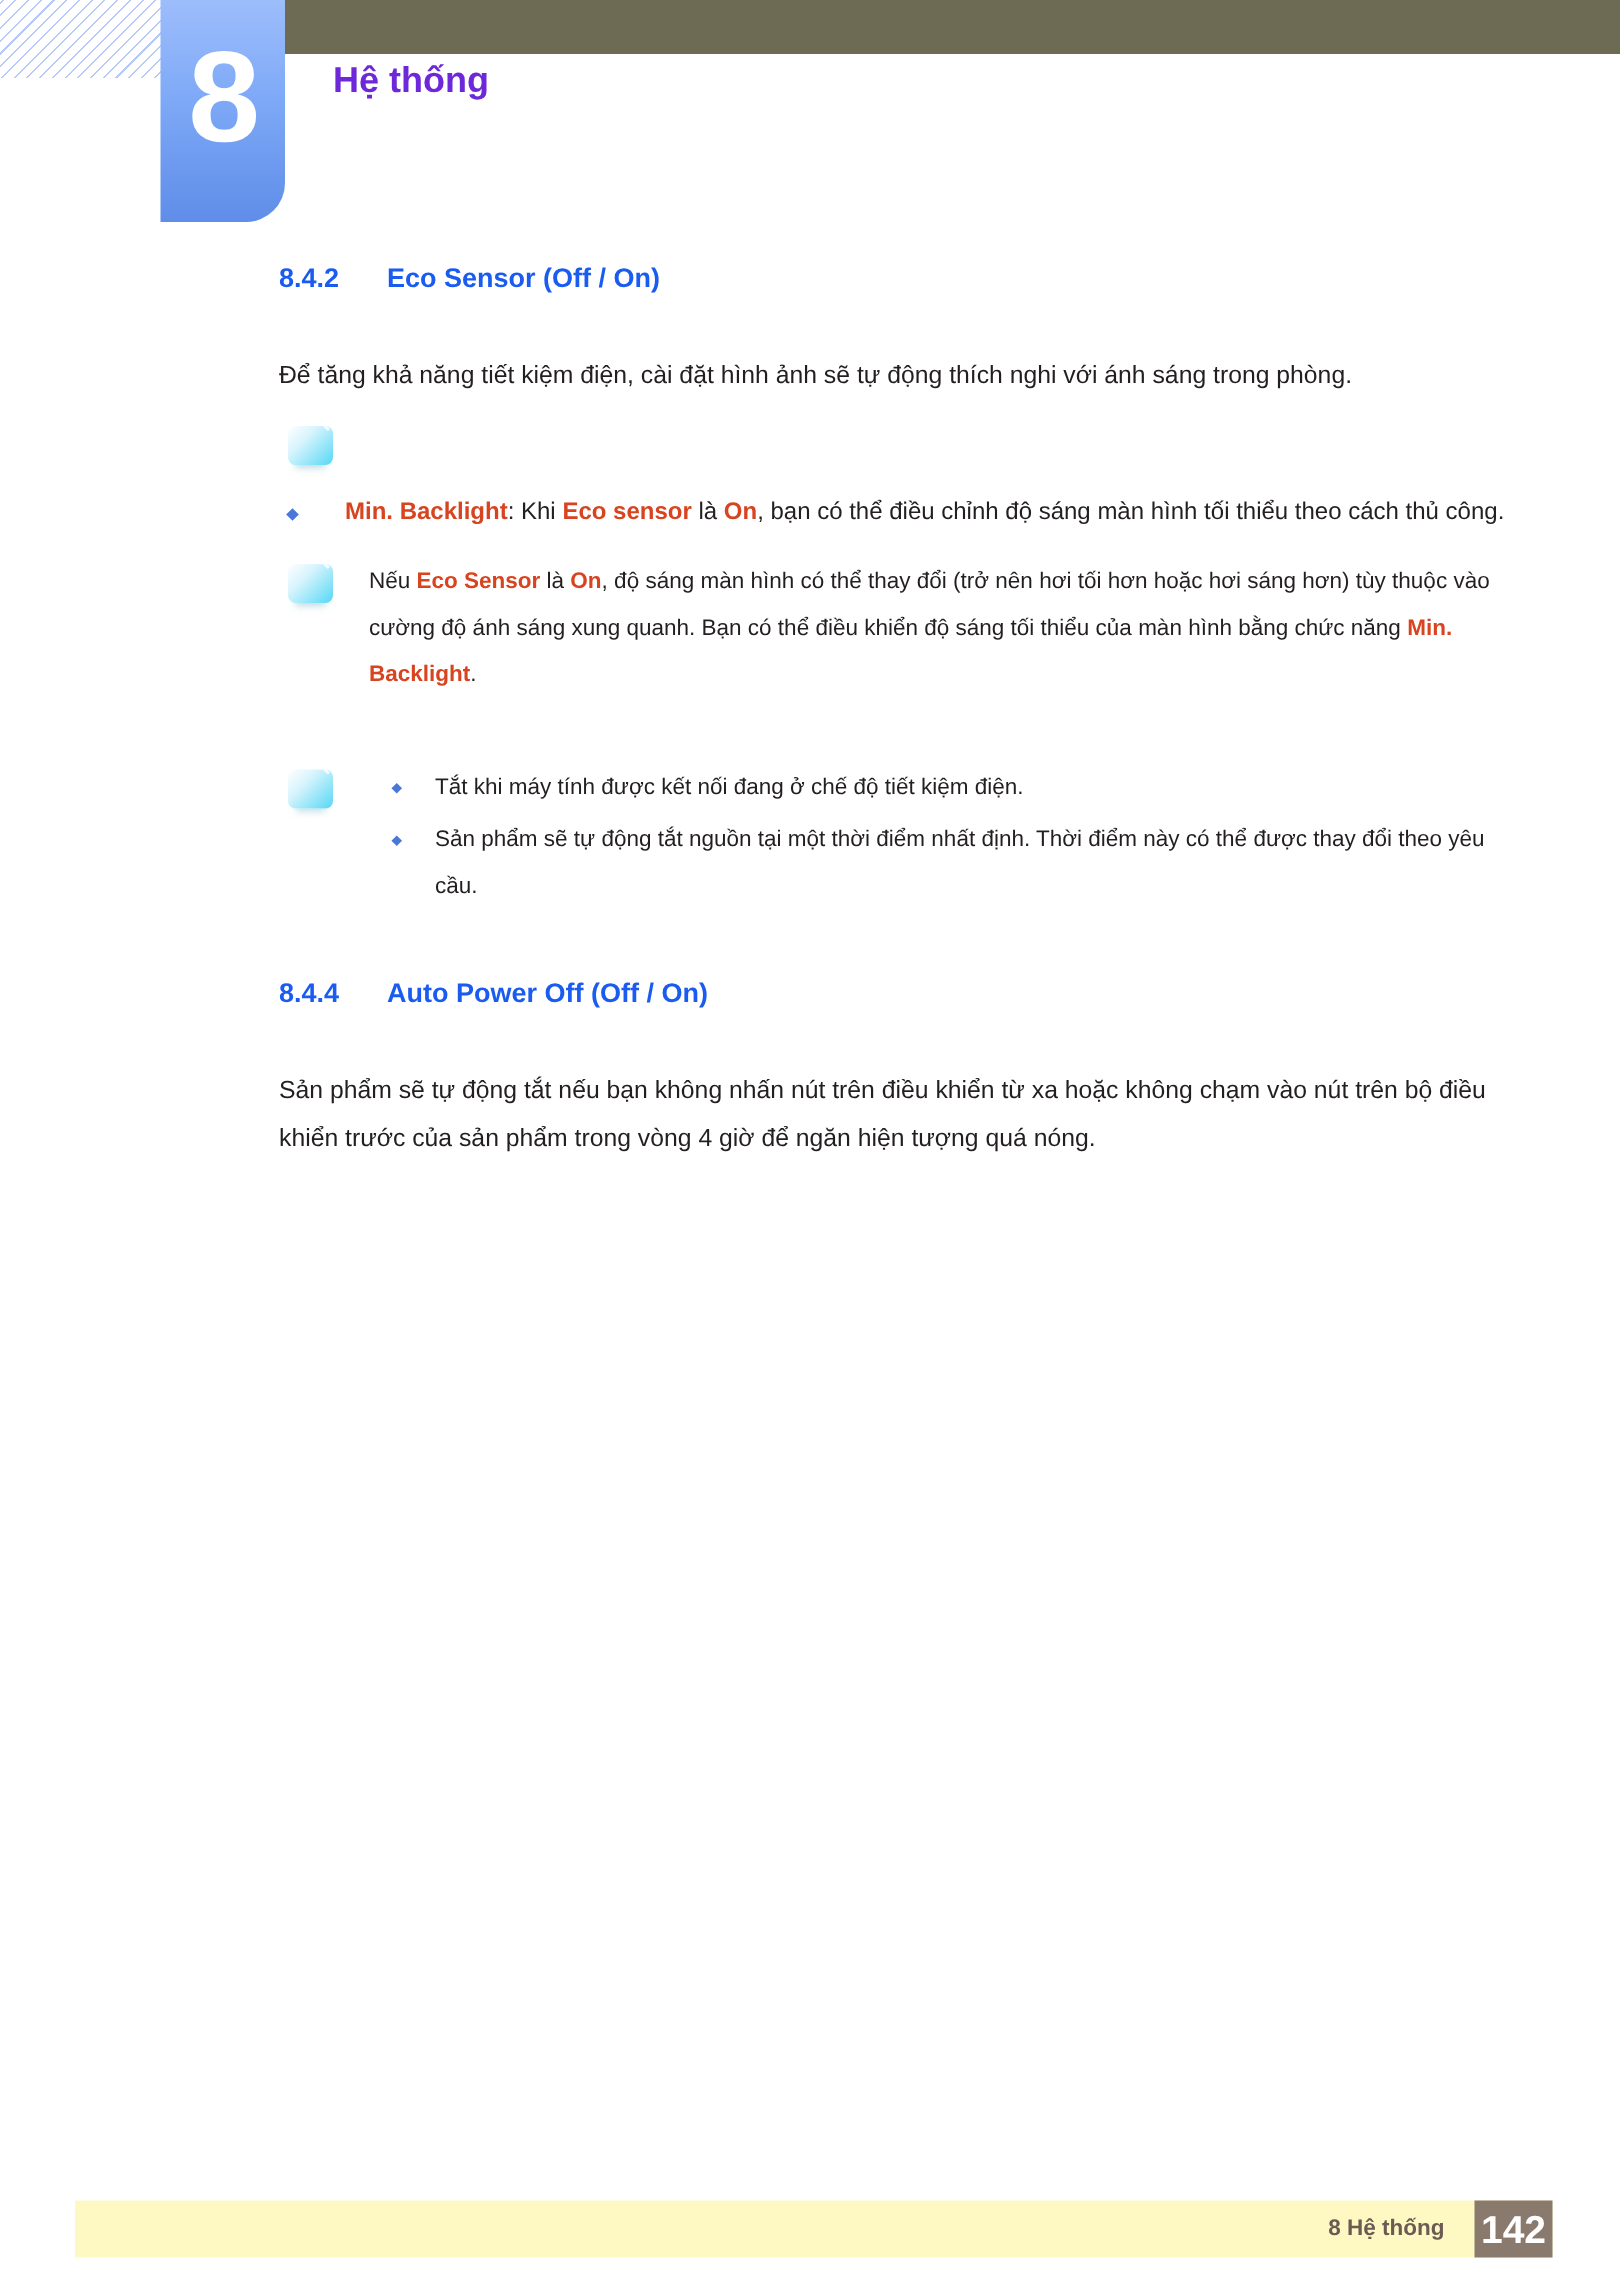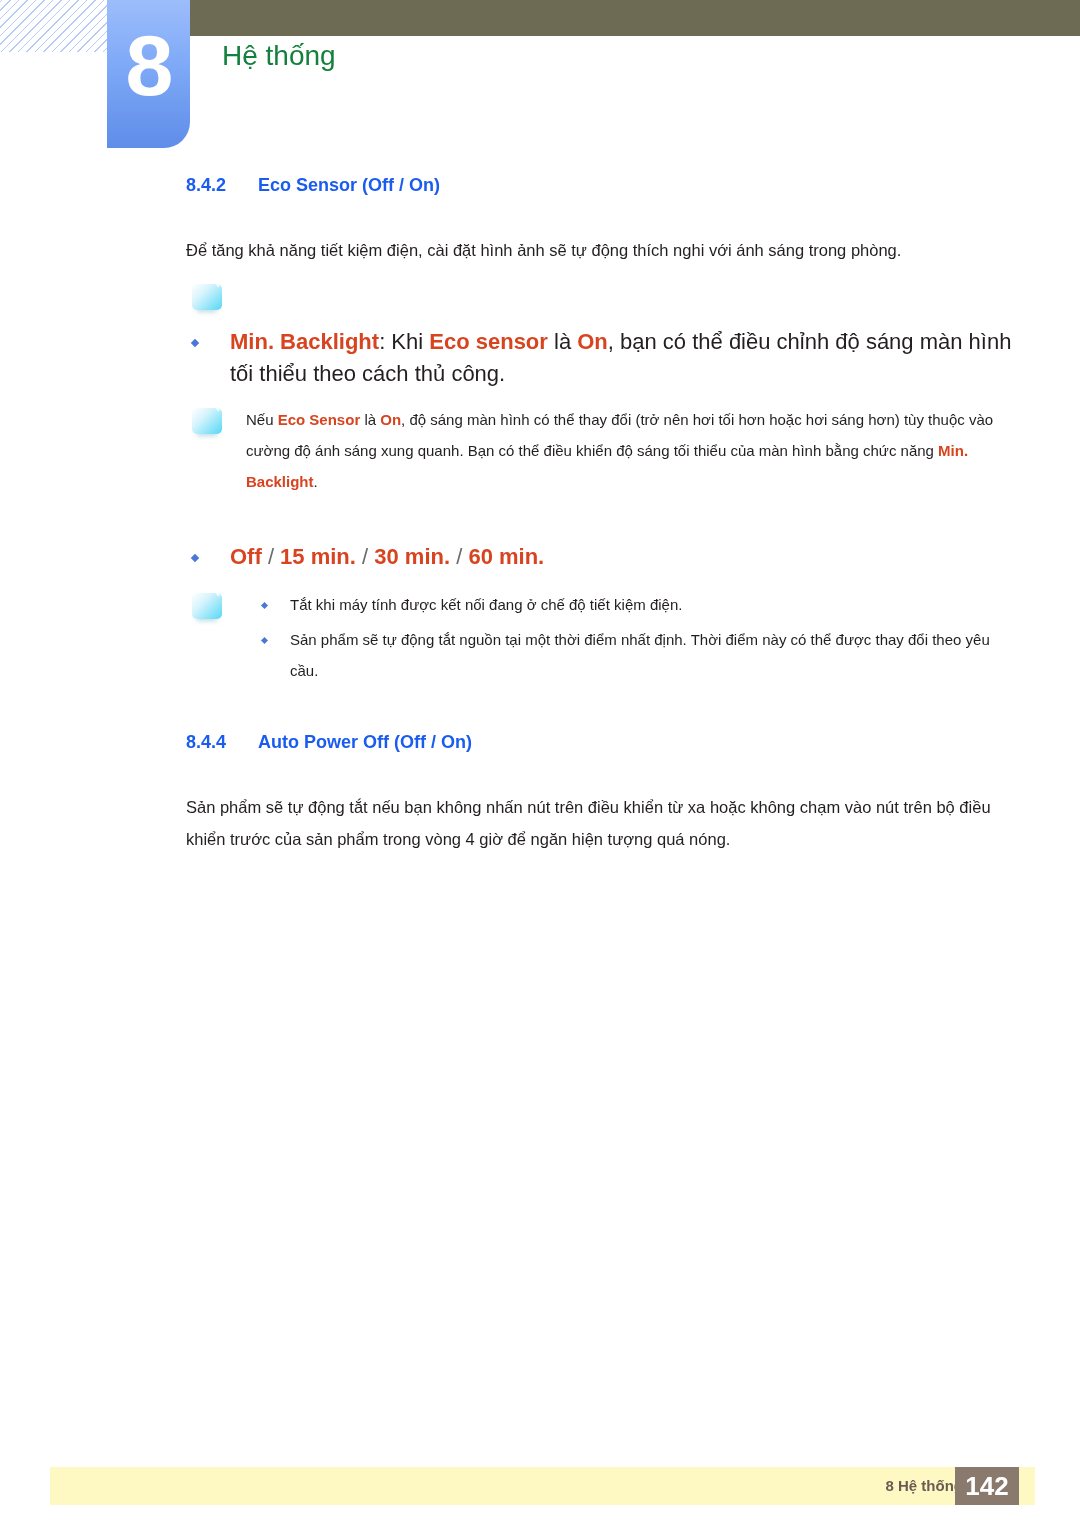--- a/index.html
+++ b/index.html
@@ -47,23 +47,23 @@
     font-size: 86px;
     font-weight: bold;
     line-height: 1;
     text-align: center;
     letter-spacing: -2px;
   }
   .chapter-badge span { display: block; margin-top: 22px; }
   .chapter-title {
     position: absolute;
     left: 222px; top: 40px;
-    font-size: 28px;
-    font-weight: normal;
-    color: #15803d;
+    font-size: 24px;
+    font-weight: bold;
+    color: #6d28d9;
   }
 
   
   .content {
     position: absolute;
     left: 0; top: 175px;
     width: 1080px;
   }
   .section { margin-bottom: 2px; }
 
@@ -129,21 +129,21 @@
     background: #4a78d8;
     transform: rotate(45deg);
   }
 
   
   .bullet-row {
     position: relative;
     margin: 12px 0 0 186px;
     width: 808px;
     padding-left: 44px;
-    font-size: 22px;
+    font-size: 16px;
     line-height: 32px;
   }
   .bullet-row:before {
     content: "";
     position: absolute;
     left: 6px; top: 14px;
     width: 6px; height: 6px;
     background: #4a78d8;
     transform: rotate(45deg);
   }
@@ -161,22 +161,22 @@
   .footer-label {
     position: absolute;
     right: 72px; top: 0;
     line-height: 38px;
     font-size: 15px;
     font-weight: bold;
     color: #6b5b53;
   }
   .page-number {
     position: absolute;
-    right: 16px; top: 0;
-    width: 64px; height: 38px;
+    right: 0; top: 0;
+    width: 52px; height: 38px;
     background: #8a7a6e;
     color: #ffffff;
     font-size: 26px;
     font-weight: bold;
     line-height: 38px;
     text-align: center;
   }
 </style>
 </head>
 <body>
@@ -205,21 +205,20 @@
 
     <div class="note-block">
       <div class="note-icon"></div>
       <div class="note-body"><span>Nếu </span><b class="kw">Eco Sensor</b><span> là </span><b class="kw">On</b><span>, độ sáng màn hình có thể thay đổi (trở nên hơi tối hơn hoặc hơi sáng hơn) tùy thuộc vào cường độ ánh sáng xung quanh. Bạn có thể điều khiển độ sáng tối thiểu của màn hình bằng chức năng </span><b class="kw">Min. Backlight</b><span>.</span></div>
     </div>
   </div>
 
   <div class="section" style="margin-top:44px;">
 
 
-    <div class="bullet-row" style="margin-top:20px;"><b class="kw">Off</b><span class="sep"> / </span><b class="kw">15 min.</b><span class="sep"> / </span><b class="kw">30 min.</b><span class="sep"> / </span><b class="kw">60 min.</b></div>
 
     <div class="note-block" style="margin-top:16px;">
       <div class="note-icon"></div>
       <div class="note-body">
         <div class="sub-li">Tắt khi máy tính được kết nối đang ở chế độ tiết kiệm điện.</div>
         <div class="sub-li">Sản phẩm sẽ tự động tắt nguồn tại một thời điểm nhất định. Thời điểm này có thể được thay đổi theo yêu cầu.</div>
       </div>
     </div>
   </div>
 

